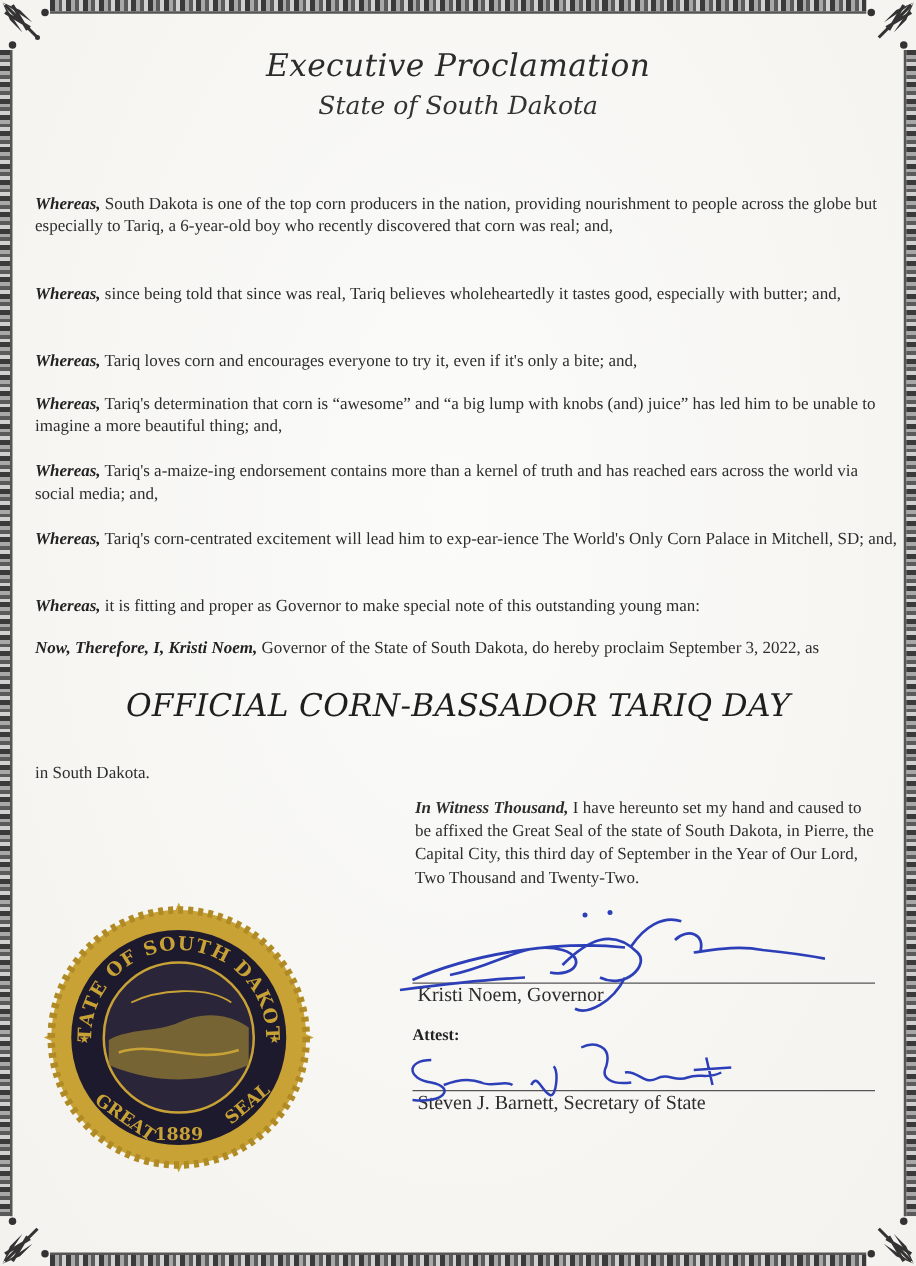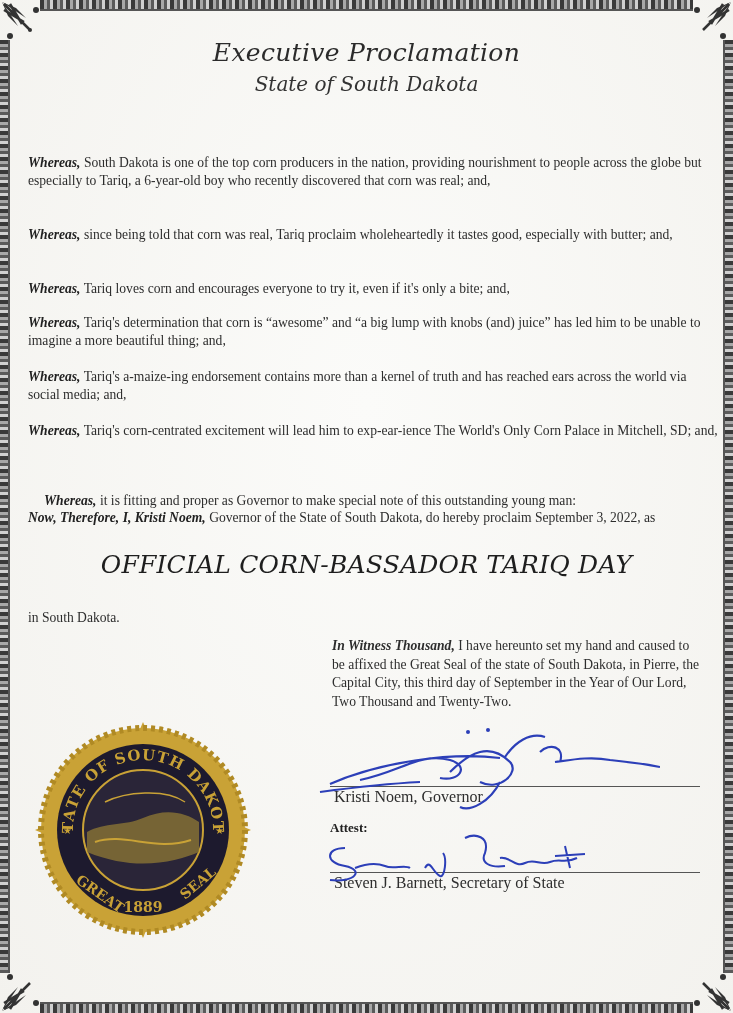--- a/index.html
+++ b/index.html
@@ -121,35 +121,35 @@
 
   <div class="header">
     <div class="title">Executive Proclamation</div>
     <div class="sub">State of South Dakota</div>
   </div>
 
   <p class="body-text p1" style="margin:0">
     <b>Whereas,</b><span> South Dakota is one of the top corn producers in the nation, providing nourishment to people across the globe but especially to Tariq, a 6-year-old boy who recently discovered that corn was real; and,</span>
   </p>
   <p class="body-text p2" style="margin:0">
-    <b>Whereas,</b><span> since being told that corn was real, Tariq proclaim wholeheartedly it tastes good, especially with butter; and,</span>
+    <b>Whereas,</b><span> since being told that since was real, Tariq believes wholeheartedly it tastes good, especially with butter; and,</span>
   </p>
   <p class="body-text p3" style="margin:0">
     <b>Whereas,</b><span> Tariq loves corn and encourages everyone to try it, even if it's only a bite; and,</span>
   </p>
   <p class="body-text p4" style="margin:0">
     <b>Whereas,</b><span> Tariq's determination that corn is “awesome” and “a big lump with knobs (and) juice” has led him to be unable to imagine a more beautiful thing; and,</span>
   </p>
   <p class="body-text p5" style="margin:0">
     <b>Whereas,</b><span> Tariq's a-maize-ing endorsement contains more than a kernel of truth and has reached ears across the world via social media; and,</span>
   </p>
   <p class="body-text p6" style="margin:0">
     <b>Whereas,</b><span> Tariq's corn-centrated excitement will lead him to exp-ear-ience The World's Only Corn Palace in Mitchell, SD; and,</span>
   </p>
-  <p class="body-text p7" style="margin:16px">
+  <p class="body-text p7" style="margin:0">
     <b>Whereas,</b><span> it is fitting and proper as Governor to make special note of this outstanding young man:</span>
   </p>
   <p class="body-text p8" style="margin:0">
     <b>Now, Therefore, I, Kristi Noem,</b><span> Governor of the State of South Dakota, do hereby proclaim September 3, 2022, as</span>
   </p>
 
   <div class="proclaim-title">OFFICIAL CORN-BASSADOR TARIQ DAY</div>
   <div class="in-sd">in South Dakota.</div>
 
   <p class="witness" style="margin:0">

